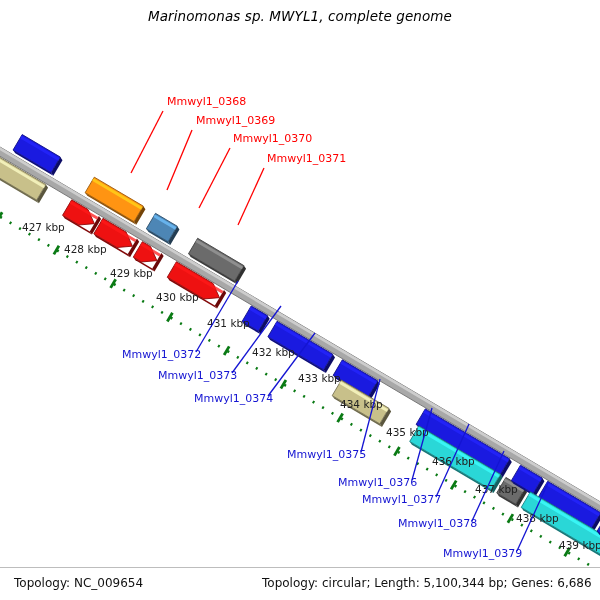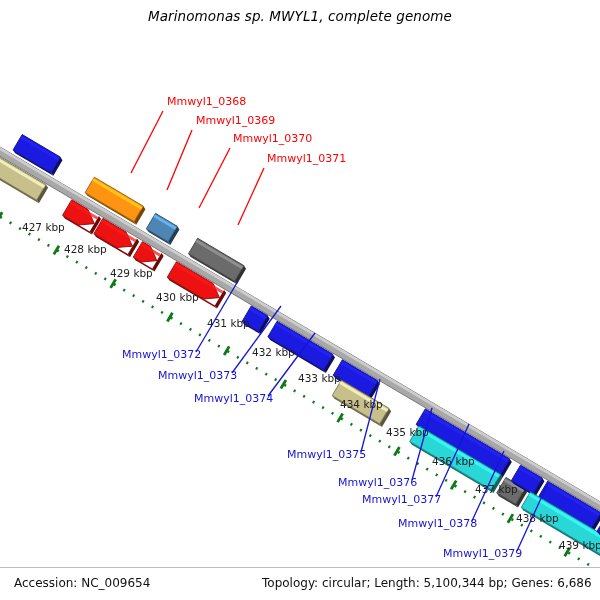--- a/index.html
+++ b/index.html
@@ -231,17 +231,17 @@
         <text x="194" y="402" class="lab-blue">Mmwyl1_0374</text>
         <text x="287" y="458" class="lab-blue">Mmwyl1_0375</text>
         <text x="338" y="486" class="lab-blue">Mmwyl1_0376</text>
         <text x="362" y="503" class="lab-blue">Mmwyl1_0377</text>
         <text x="398" y="527" class="lab-blue">Mmwyl1_0378</text>
         <text x="443" y="557" class="lab-blue">Mmwyl1_0379</text>
       </g>
   </svg>
 
   <div id="statusbar">
-    <div id="acc">Accession: NC_009654</div>
+    <div id="acc">Topology: NC_009654</div>
     <div id="topo">Topology: circular; Length: 5,100,344 bp; Genes: 6,686</div>
   </div>
 
 </div>
 
 </body></html>

